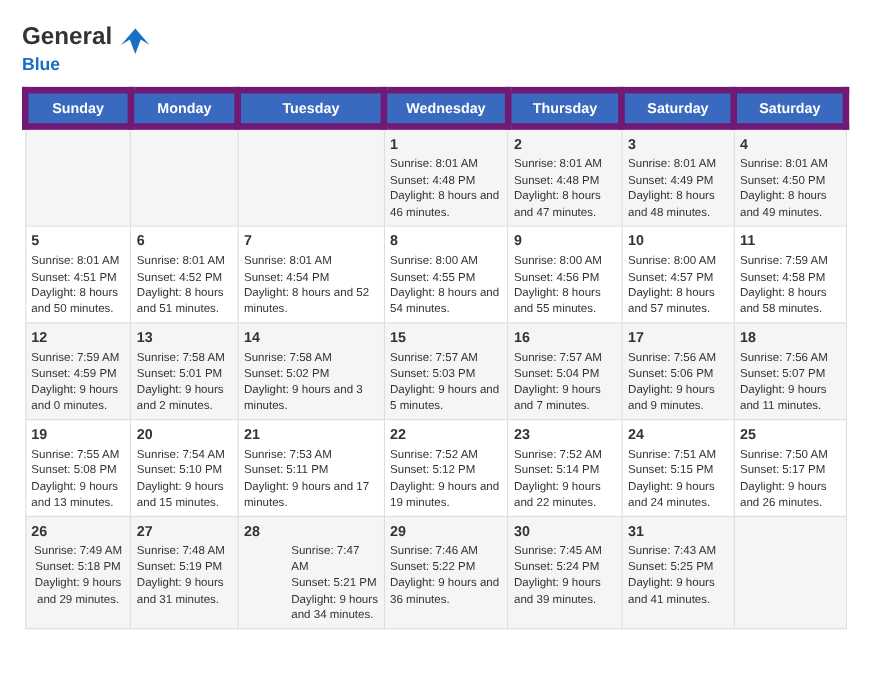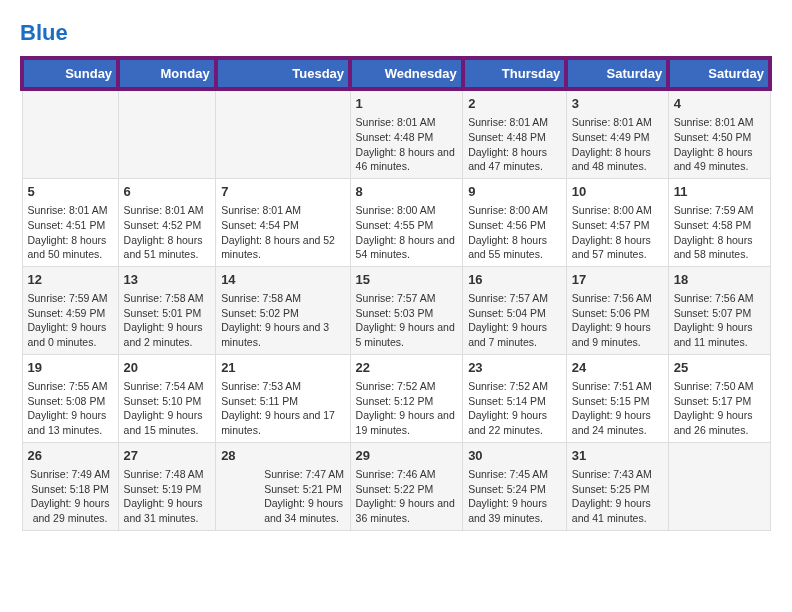--- a/index.html
+++ b/index.html
@@ -44,24 +44,24 @@
     }
     table {
       width: 100%;
       border-collapse: collapse;
       font-size: 11px;
     }
     thead tr th {
       background-color: #3a6abf;
       color: white;
       padding: 6px 4px;
-      text-align: right;
+      text-align: center;
       font-size: 13px;
       font-weight: bold;
-      border: 4px solid #701a75;
+      border: 6px solid #701a75;
     }
     tbody tr td {
       vertical-align: top;
       padding: 4px 5px;
       border: 1px solid #ddd;
       min-height: 80px;
       height: 85px;
       color: #333;
       line-height: 1.4;
     }
@@ -82,22 +82,30 @@
     }
     .empty-cell {
       background-color: inherit;
     }
   </style>
 </head>
 <body>
 
 <div class="header">
   <div class="logo">
+    <div class="logo-text">
+      <span>
+        <span style="font-size:22px;font-weight:bold;color:#333;">General</span>
+        <svg class="logo-icon" viewBox="0 0 30 30" style="display:inline-block;vertical-align:middle;margin-left:2px;">
+          <polygon points="15,5 28,20 20,15 15,28 10,15 2,20" fill="#1a6fc4"></polygon>
+        </svg>
+      </span>
+    </div>
     <div>
-      <span style="font-size:22px;font-weight:bold;color:#1a6fc4;">Blue</span>
+      <span style="font-size:16px;font-weight:bold;color:#1a6fc4;">Blue</span>
     </div>
   </div>
   <div class="title-section">
     <div class="calendar-title"></div>
     <div class="calendar-subtitle"></div>
   </div>
 </div>
 
 <table>
   <thead>

